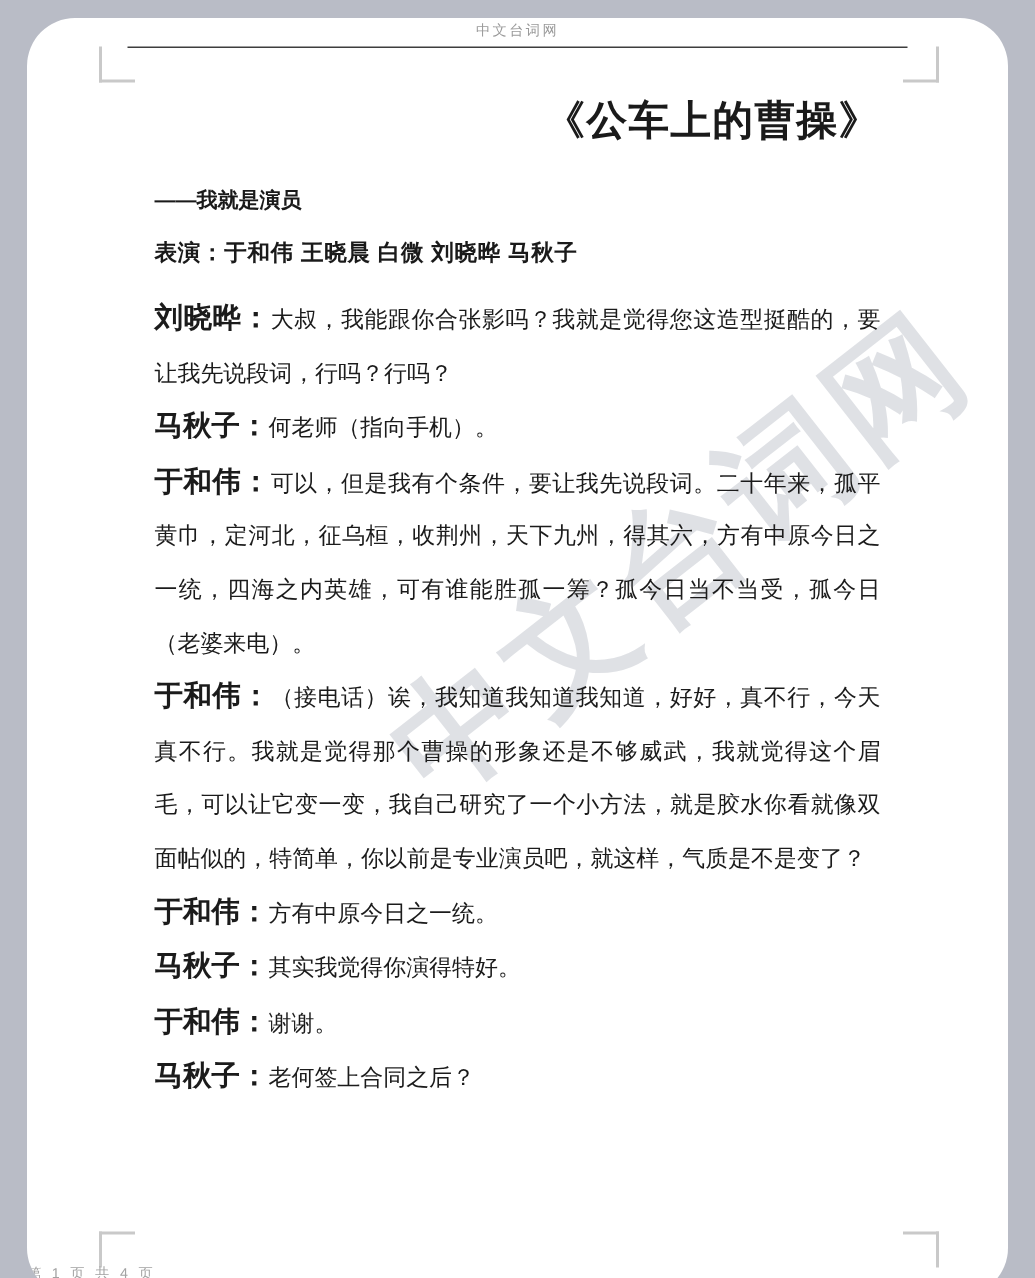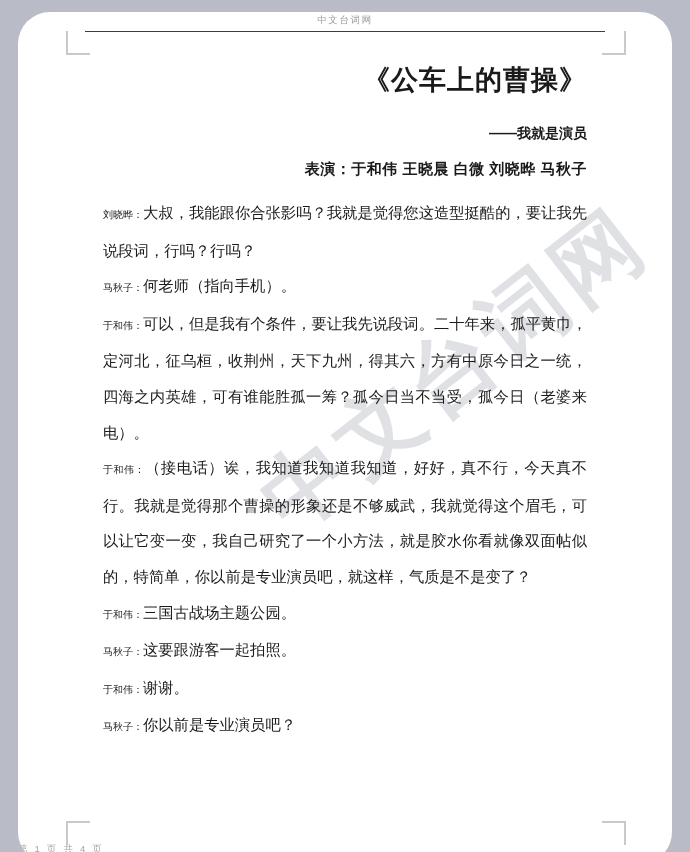--- a/index.html
+++ b/index.html
@@ -98,31 +98,31 @@
     text-align: right;
     font-size: 27px;
     font-weight: bold;
     letter-spacing: 1px;
     color: #1a1a1a;
     margin: 0;
     padding-top: 14px;
     line-height: 40px;
   }
   .doc-subtitle {
-    text-align: right;
+    text-align: left;
     font-family: "Liberation Sans", "DejaVu Sans", sans-serif;
     font-size: 14px;
     font-weight: bold;
     color: #1a1a1a;
     margin: 0;
     padding-top: 22px;
     line-height: 22px;
   }
   .doc-cast {
-    text-align: right;
+    text-align: left;
     font-family: "Liberation Sans", "DejaVu Sans", sans-serif;
     font-size: 15px;
     font-weight: bold;
     letter-spacing: 0.5px;
     color: #1a1a1a;
     margin: 0;
     padding-top: 14px;
     line-height: 22px;
   }
 
@@ -134,23 +134,23 @@
     font-size: 15.3px;
     line-height: 35.6px;
     color: #1b1b1b;
     text-align: justify;
     text-justify: inter-ideograph;
     margin: 0;
     position: relative;
     z-index: 2;
   }
   .speaker {
-    font-weight: normal;
-    font-family: "Liberation Sans", "DejaVu Sans", sans-serif;
-    font-size: 10px;
+    font-weight: bold;
+    font-family: "Liberation Sans", "DejaVu Sans", sans-serif;
+    font-size: 19px;
   }
 
   
   .footer-text {
     position: absolute;
     left: 0;
     top: 831px;
     width: 572px;
     text-align: left;
     font-family: "Liberation Sans", "DejaVu Sans", sans-serif;
@@ -180,23 +180,23 @@
   <div class="content">
     <h1 class="doc-title">《公车上的曹操》</h1>
     <div class="doc-subtitle">――我就是演员</div>
     <div class="doc-cast">表演：于和伟 王晓晨 白微 刘晓晔 马秋子</div>
 
     <div class="dialogue">
       <p class="line"><span class="speaker">刘晓晔：</span><span>大叔，我能跟你合张影吗？我就是觉得您这造型挺酷的，要让我先说段词，行吗？行吗？</span></p>
       <p class="line"><span class="speaker">马秋子：</span><span>何老师（指向手机）。</span></p>
       <p class="line"><span class="speaker">于和伟：</span><span>可以，但是我有个条件，要让我先说段词。二十年来，孤平黄巾，定河北，征乌桓，收荆州，天下九州，得其六，方有中原今日之一统，四海之内英雄，可有谁能胜孤一筹？孤今日当不当受，孤今日（老婆来电）。</span></p>
       <p class="line"><span class="speaker">于和伟：</span><span>（接电话）诶，我知道我知道我知道，好好，真不行，今天真不行。我就是觉得那个曹操的形象还是不够威武，我就觉得这个眉毛，可以让它变一变，我自己研究了一个小方法，就是胶水你看就像双面帖似的，特简单，你以前是专业演员吧，就这样，气质是不是变了？</span></p>
-      <p class="line"><span class="speaker">于和伟：</span><span>三国古战场主题公园。</span></p>
-      <p class="line"><span class="speaker">马秋子：</span><span>这要跟游客一起拍照。</span></p>
+      <p class="line"><span class="speaker">于和伟：</span><span>方有中原今日之一统。</span></p>
+      <p class="line"><span class="speaker">马秋子：</span><span>其实我觉得你演得特好。</span></p>
       <p class="line"><span class="speaker">于和伟：</span><span>谢谢。</span></p>
-      <p class="line"><span class="speaker">马秋子：</span><span>你以前是专业演员吧？</span></p>
+      <p class="line"><span class="speaker">马秋子：</span><span>老何签上合同之后？</span></p>
 
     </div>
   </div>
 
   <div class="footer-text">第 1 页 共 4 页</div>
 
 </div>
 
 </body></html>

